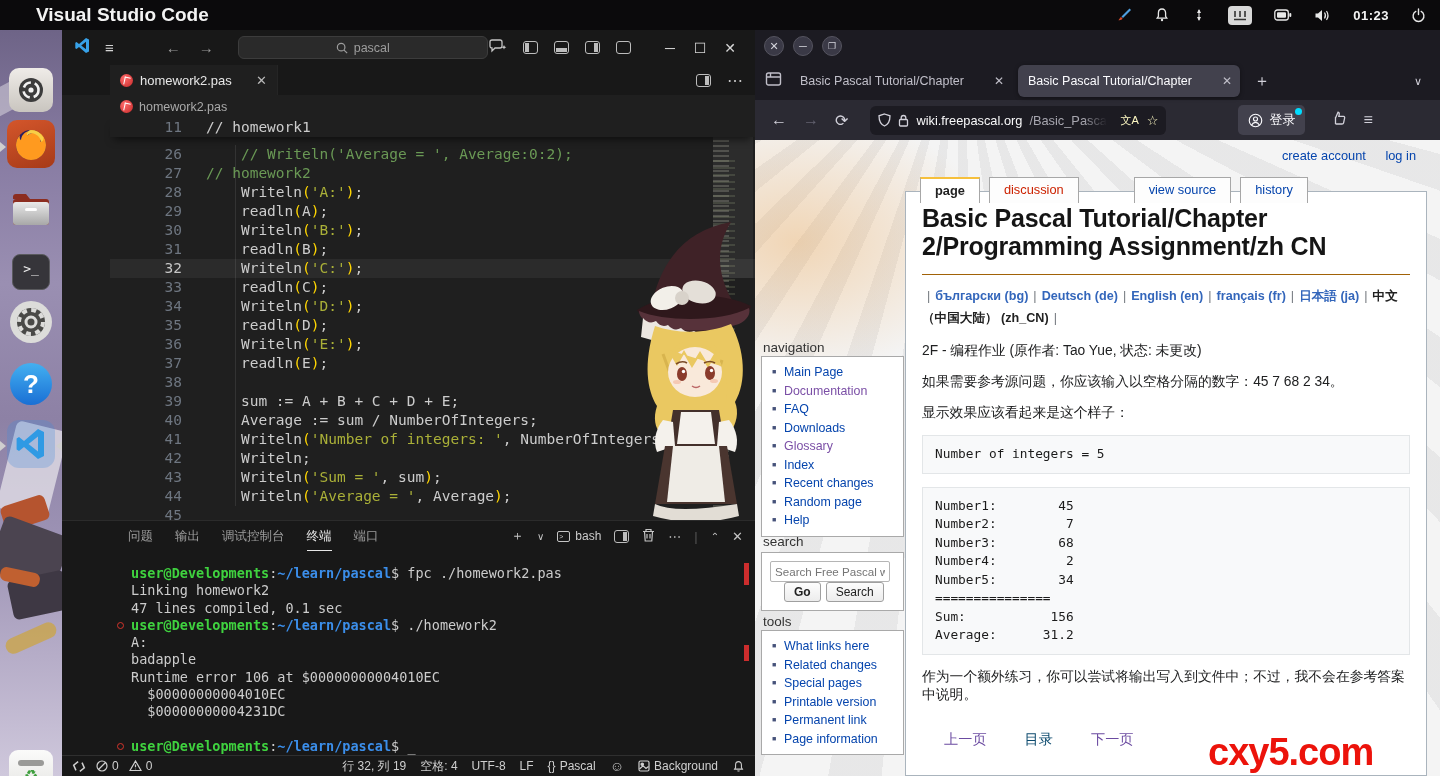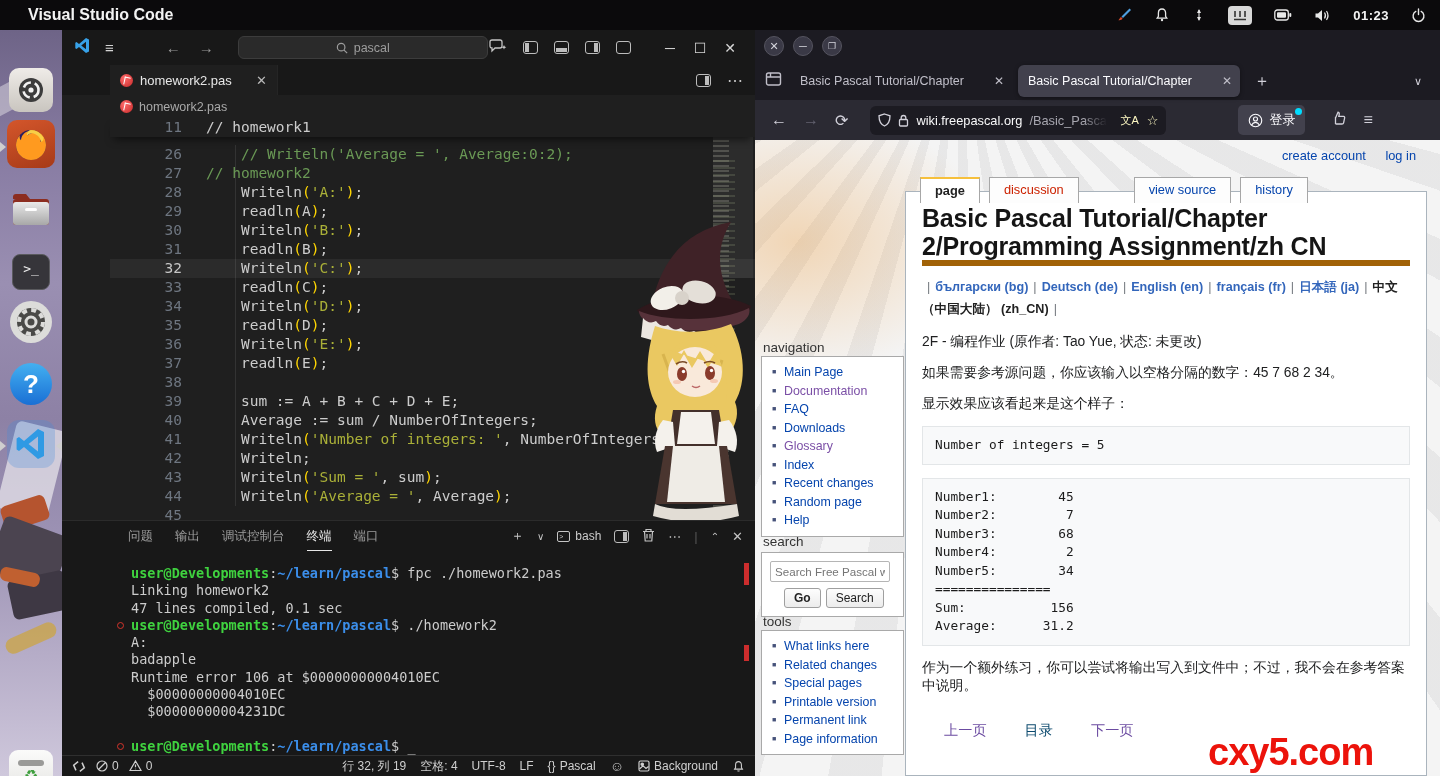--- a/index.html
+++ b/index.html
@@ -2,21 +2,21 @@
 <html><head>
 <meta charset="utf-8">
 <style>
   * { margin:0; padding:0; box-sizing:border-box; }
   html,body { width:1440px; height:776px; overflow:hidden; background:#111;
     font-family:"Liberation Sans", sans-serif; }
 
   
   #topbar { position:absolute; left:0; top:0; width:1440px; height:30px; background:#0b0a0c;
     color:#f3f3f3; display:flex; align-items:center; z-index:50; }
-  #topbar .app-title { margin-left:28px; font-size:16px; font-weight:700; }
+  #topbar .app-title { margin-left:36px; font-size:19px; font-weight:700; }
   #topbar .tray { margin-left:auto; display:flex; align-items:center; gap:22px; margin-right:14px; }
   #topbar .tray svg { display:block; }
   #topbar .clock { font-size:13px; font-weight:700; letter-spacing:.5px; }
   .kbd-badge { width:24px; height:19px; background:#d8d8d8; border-radius:4px; display:flex;
     align-items:center; justify-content:center; color:#222; font-size:11px; font-weight:700; }
 
   
   #dock { position:absolute; left:0; top:30px; width:62px; height:746px; overflow:hidden;
     background:linear-gradient(180deg,#6e6487 0%,#897da4 18%,#9a8fb2 34%,#8d81a5 52%,#9c92b4 68%,#b6adc8 84%,#cfc8dc 100%); z-index:40; }
   .wp-shape { position:absolute; border-radius:6px; }
@@ -146,42 +146,42 @@
   #personal span { margin-left:16px; }
   #page-tabs { position:absolute; left:165px; top:37px; display:flex; z-index:3; }
   .pg-tab { border:1px solid #a7a7a7; border-bottom:none; background:#fdfdfd; font-size:12.8px;
     padding:4px 14px 5px; margin-right:9px; }
   .pg-tab.active { font-weight:700; color:#222; border-top:2px solid #f6c03c; background:#fff; }
   .pg-tab.new { color:#cc2200; }
   .pg-tab.link { color:#0645ad; }
   .pg-tab.gap { margin-left:46px; }
   #wiki-box { position:absolute; left:150px; top:51px; width:522px; height:585px; background:#fff;
     border:1px solid #aab4bd; padding:12px 16px 0; z-index:2; overflow:hidden; }
-  #wiki-title { font-size:25px; color:#151515; line-height:1.12; padding-bottom:0;
-    border-bottom:6px solid #a16207; letter-spacing:-.2px; }
+  #wiki-title { font-size:25px; color:#151515; line-height:1.12; padding-bottom:14px;
+    border-bottom:1px solid #a16207; letter-spacing:-.2px; }
   #lang-row { margin-top:10px; font-size:12.6px; font-weight:700; line-height:1.75; color:#54595d; }
   #lang-row .sep { color:#72777d; font-weight:400; padding:0 5px; }
   #lang-row .lk { color:#3366bb; }
   #lang-row .cur { color:#222; }
   .wp { font-size:13.8px; margin-top:13px; }
   .wpre { background:#f8f9fa; border:1px solid #e3e6e8; font-family:"DejaVu Sans Mono", monospace;
     font-size:12.8px; line-height:1.45; padding:9px 12px; margin-top:13px; white-space:pre; color:#1b1b1b; }
   #nav-links { margin:26px 0 0 22px; font-size:14.2px; display:flex; gap:38px; }
   #nav-links .visited { color:#6b4ba1; } #nav-links .plain { color:#0c4a6e; }
 
   
   .sb-head { position:absolute; left:8px; font-size:13.5px; color:#333; z-index:3;text-align:center; }
   .sb-box { position:absolute; left:6px; width:143px; background:#fff; border:1px solid #a9a9a9; z-index:3; padding:6px 0 6px 10px; }
   .sb-box ul { list-style:none; }
   .sb-box li { font-size:12.4px; line-height:18.5px; color:#0645ad; position:relative; padding-left:12px; white-space:nowrap; }
   .sb-box li::before { content:"■"; position:absolute; left:0; top:0; font-size:7px; color:#46527a; }
   .sb-box li.visited { color:#7b4fa6; }
   #search-box input { width:120px; height:21px; border:1px solid #b5b5b5; border-radius:2px;
     font-size:11.6px; padding:0 4px; color:#777; background:#fff; }
-  #search-box .btns { display:flex; gap:5px; margin-top:6px; margin-left:14px; }
+  #search-box .btns { display:flex; gap:5px; margin-left:14px; }
   #search-box button { font-size:12px; padding:2px 9px; border:1px solid #9f9f9f; border-radius:3px;
     background:linear-gradient(#fdfdfd,#ececec); color:#222; }
   #search-box button.go { font-weight:700; }
 
   
   #watermark { position:absolute; left:1208px; top:731px; z-index:60; font-size:38px; font-weight:800;
     color:#ec130b; letter-spacing:-1px; font-family:"Liberation Sans", sans-serif;
     text-shadow:0 0 2px rgba(255,255,255,.8); }
 </style>
 </head>

